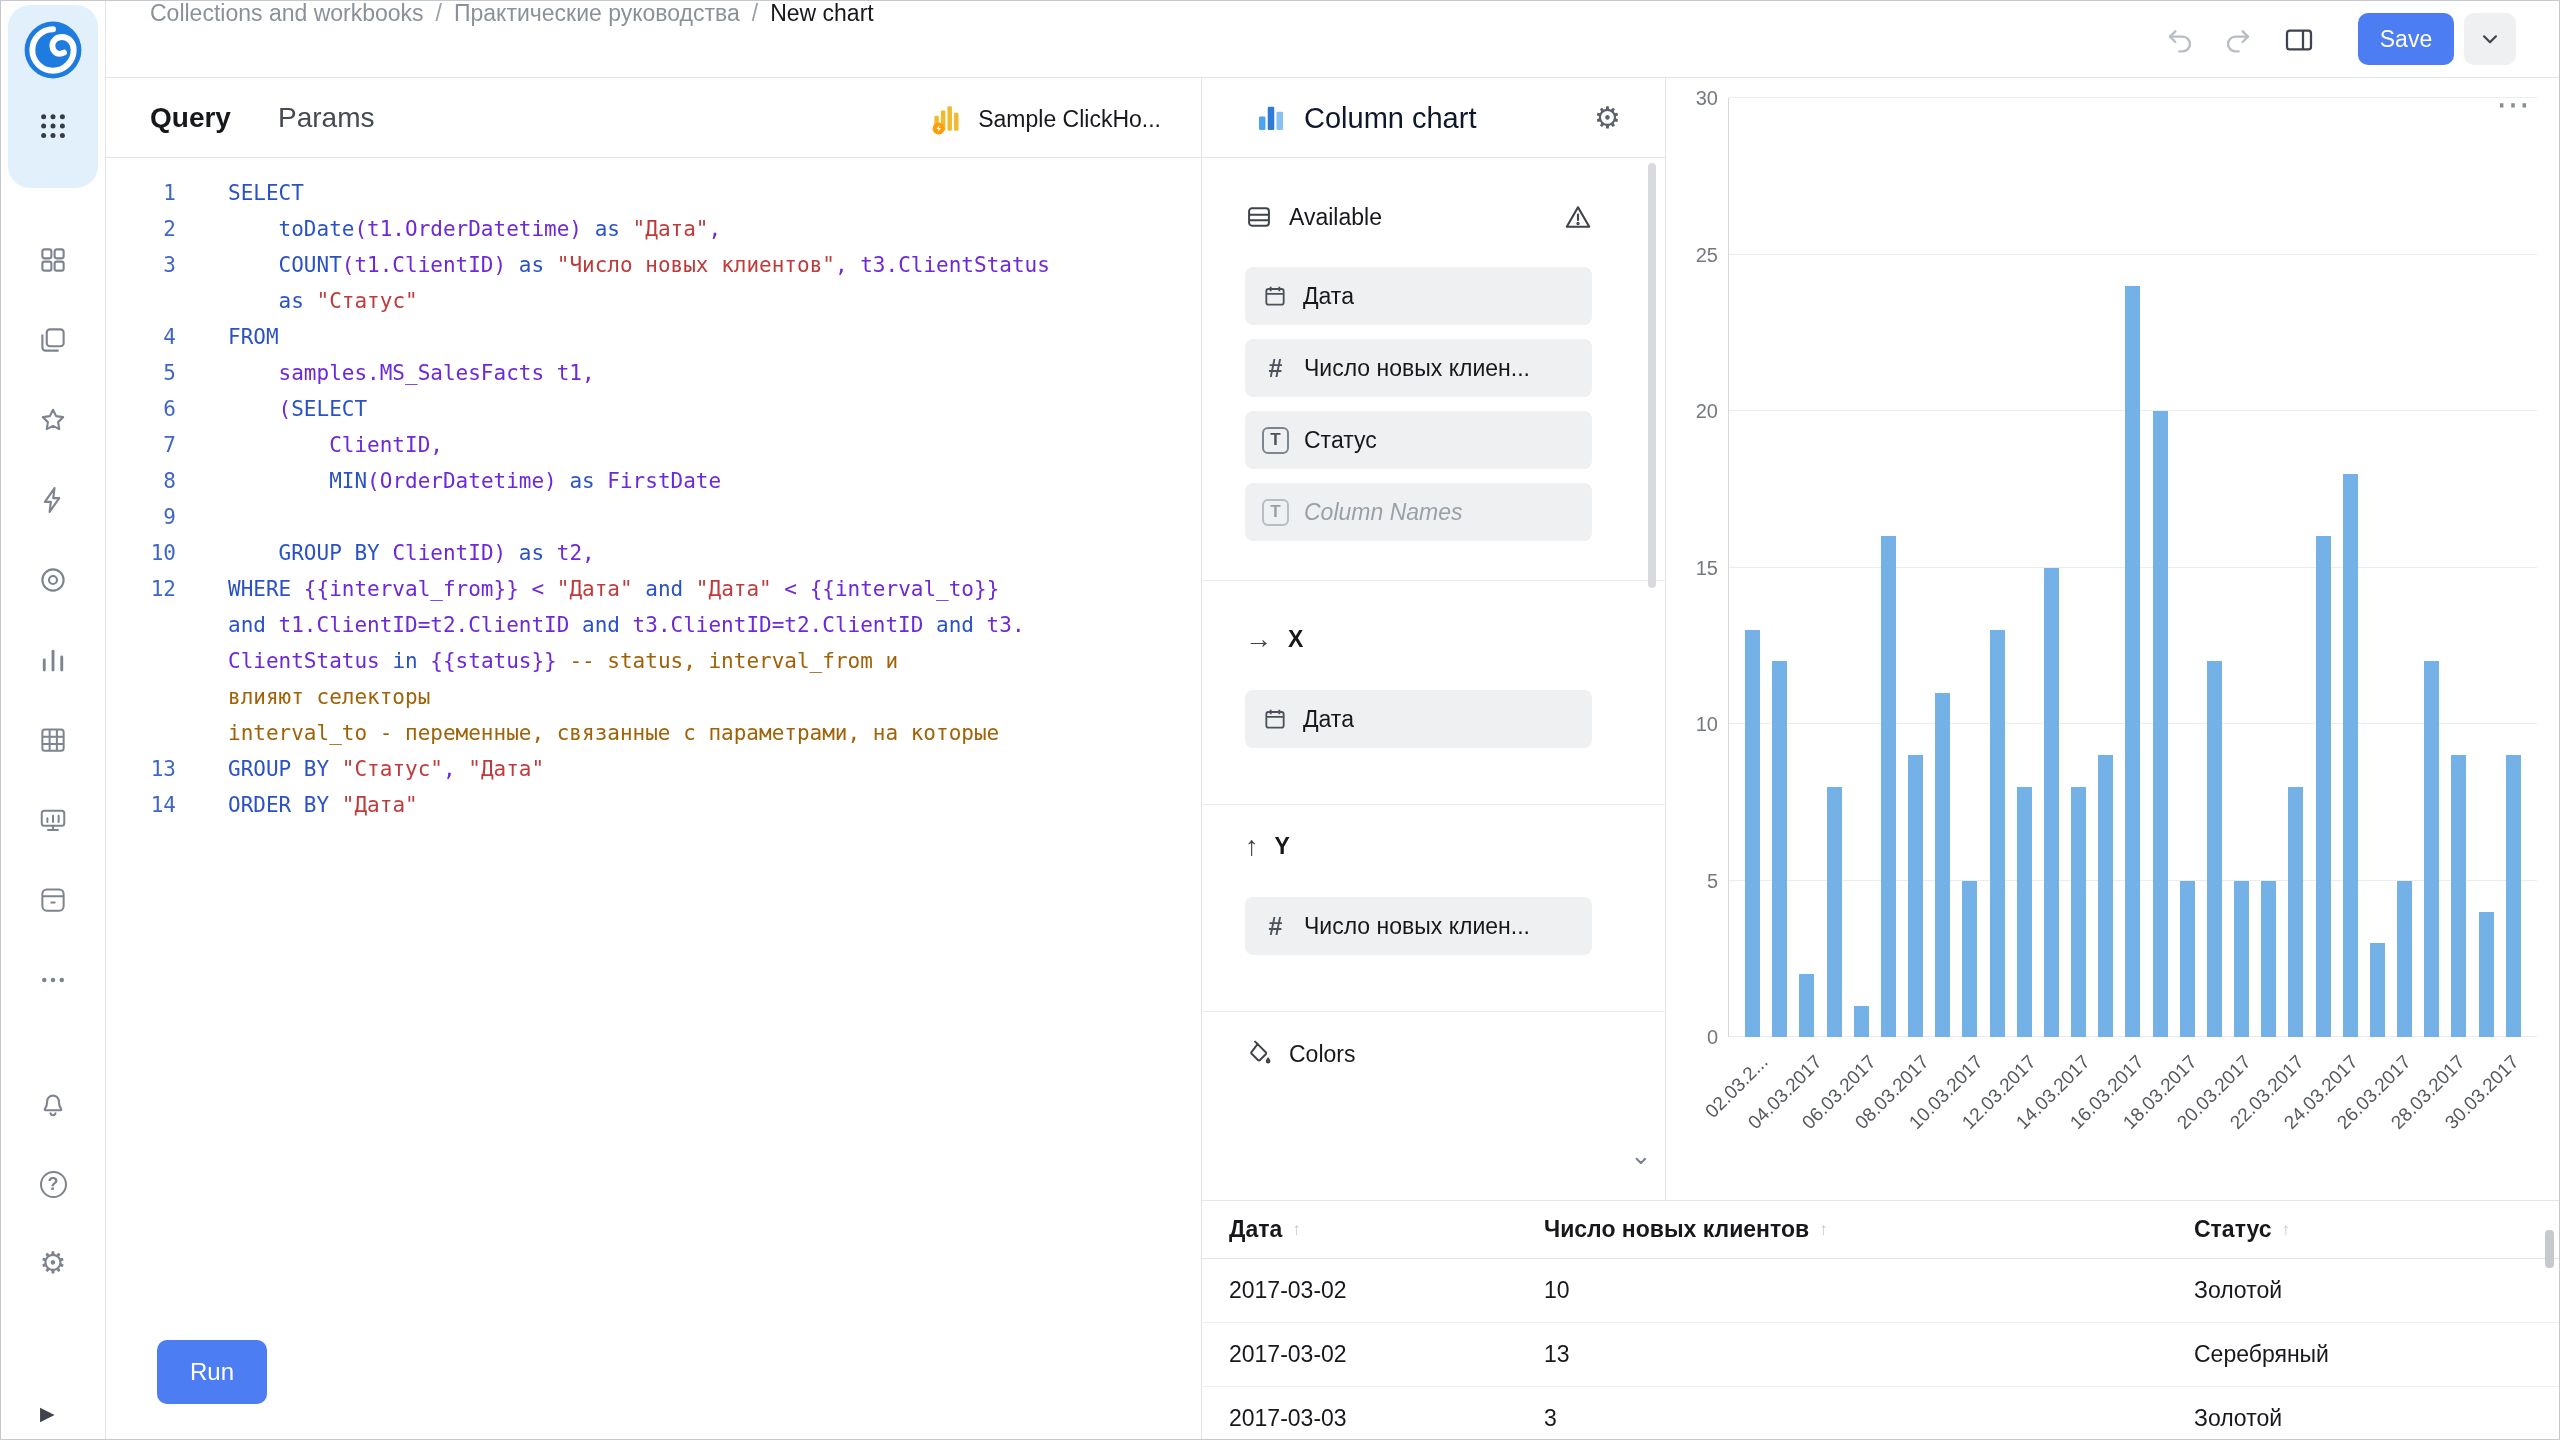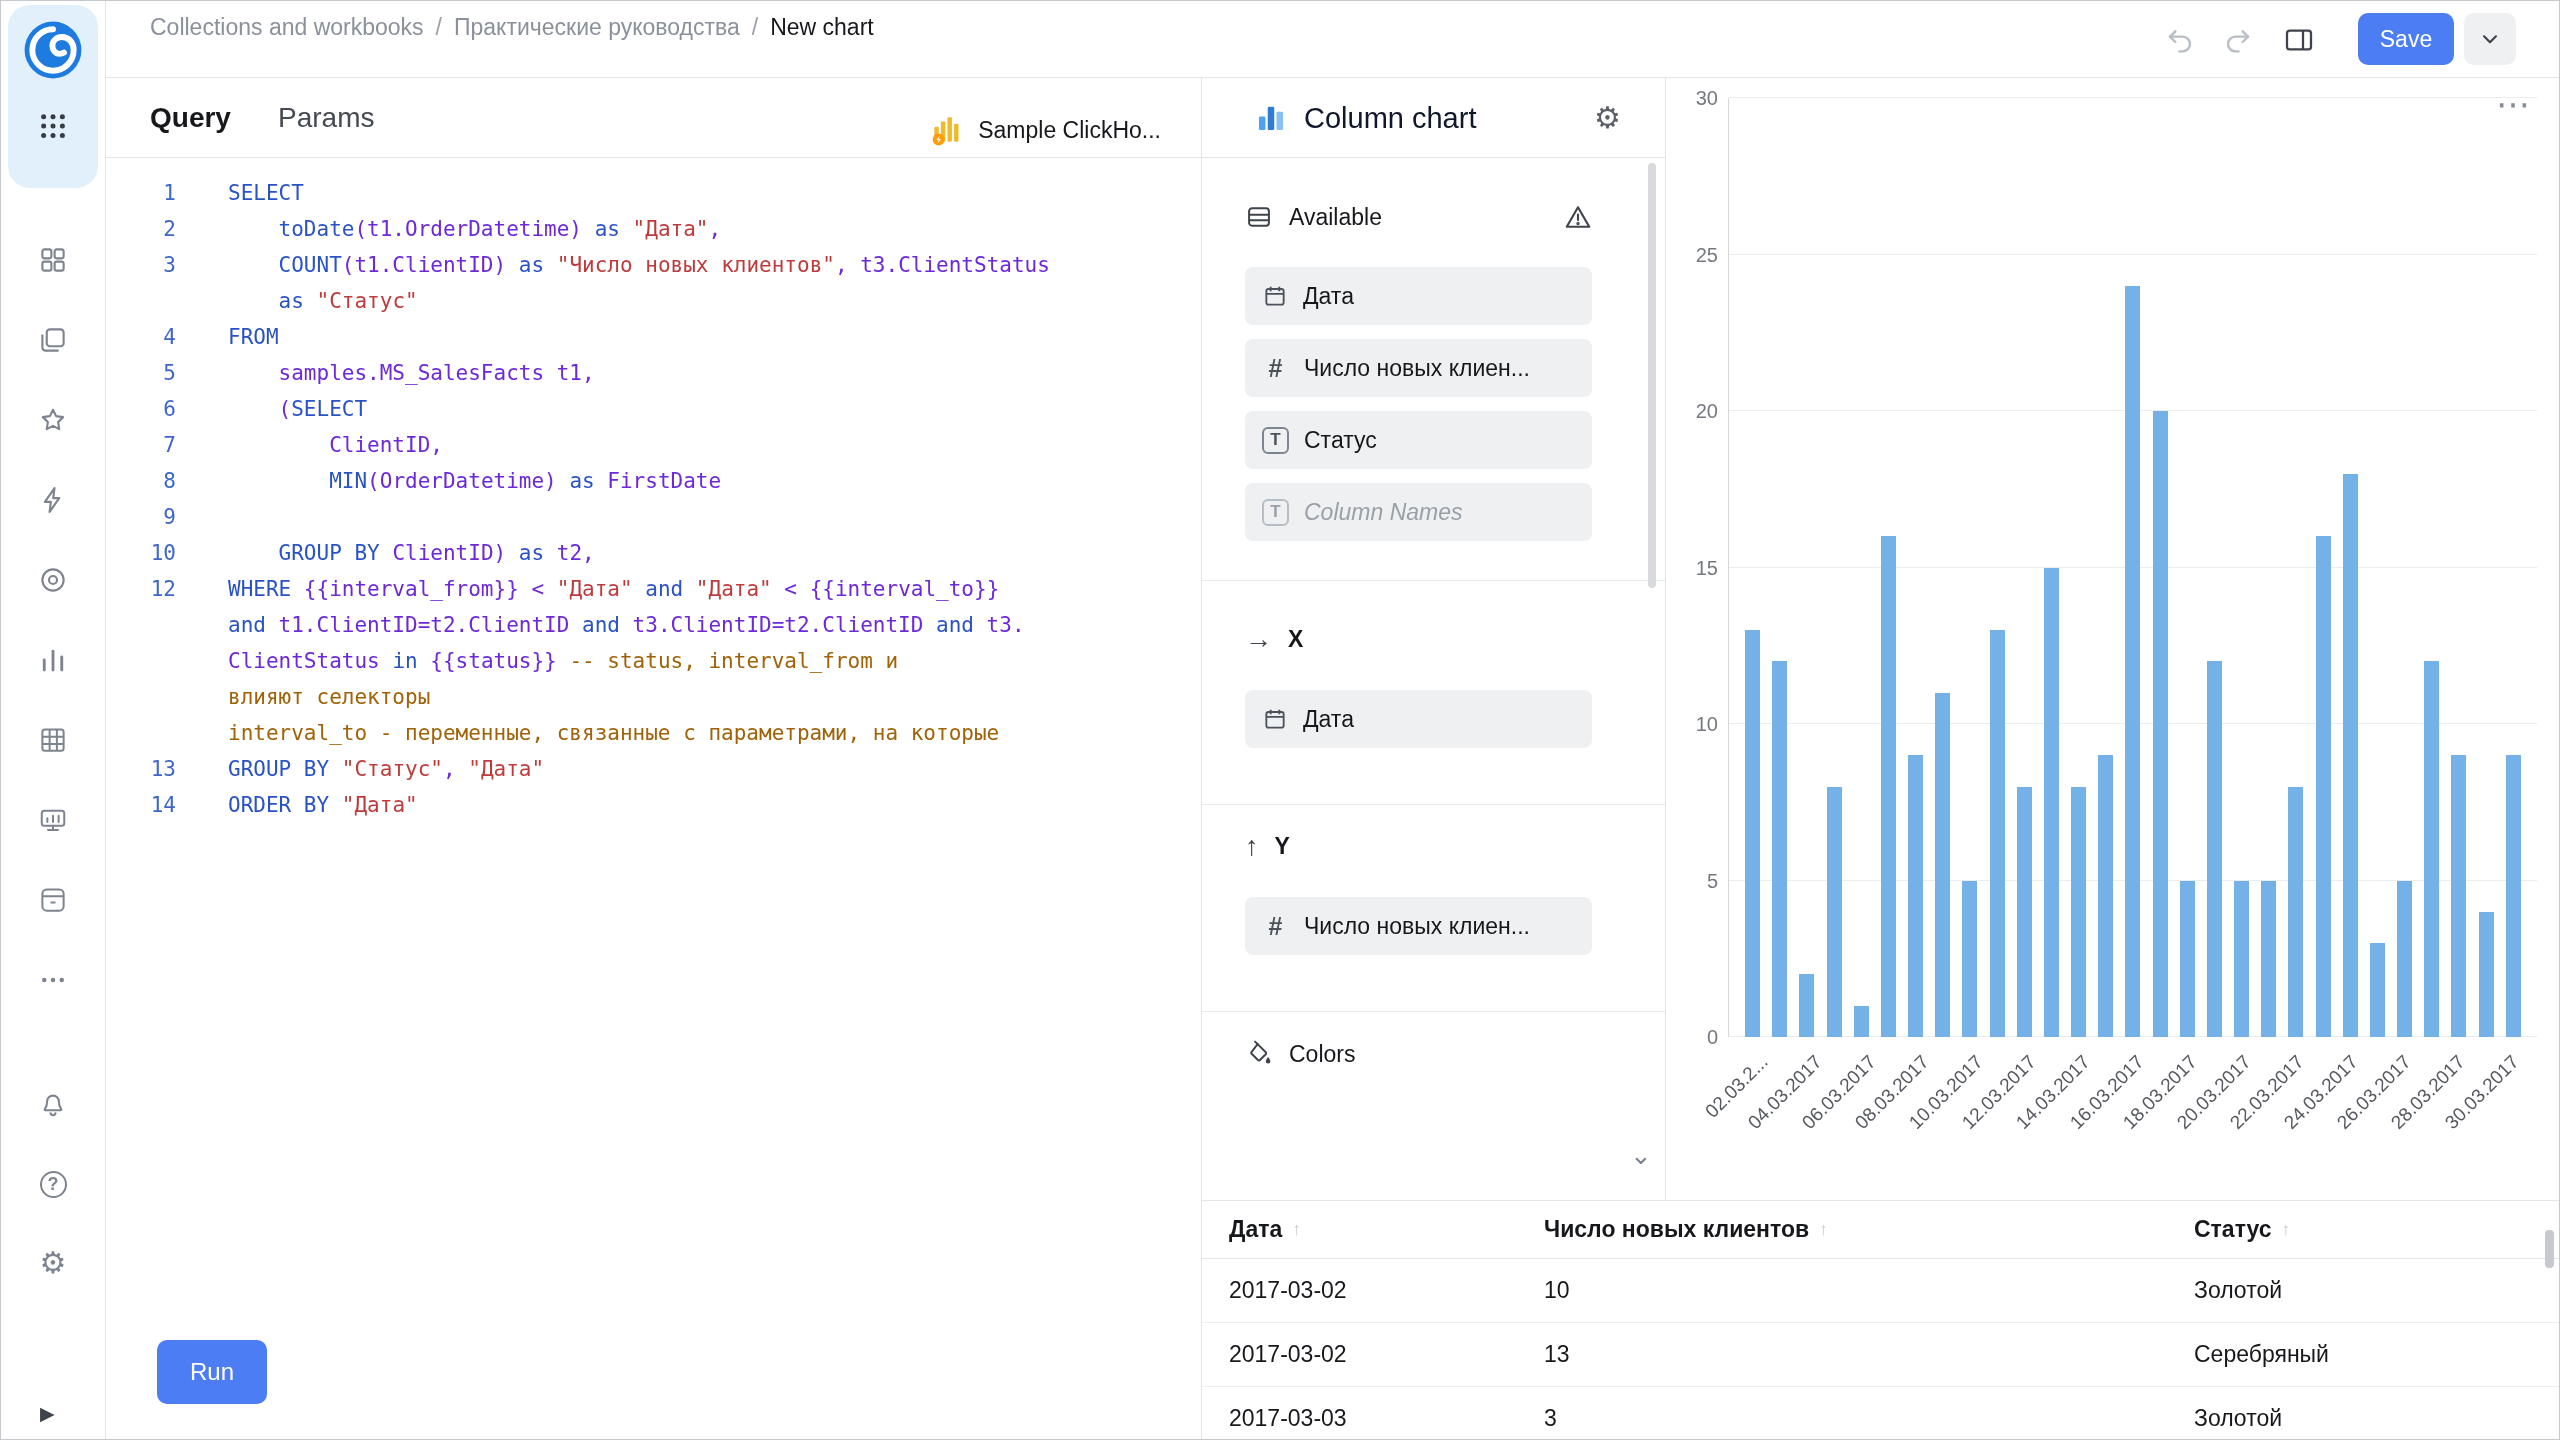--- a/index.html
+++ b/index.html
@@ -18,37 +18,37 @@
   .logo { position:absolute; left:14px; top:14px; width:62px; height:62px; cursor:pointer; }
   .apps-grid { position:absolute; left:30px; top:106px; width:30px; height:30px; color:#363b44; cursor:pointer; }
   .side-ic { position:absolute; left:29px; width:48px; height:48px; display:flex; align-items:center; justify-content:center; color:#7e848f; cursor:pointer; }
   .side-ic svg { width:30px; height:30px; }
   .glyph-ic { font-size:30px; line-height:1; color:#7e848f; }
   .ring { width:27px; height:27px; border:2px solid #7e848f; border-radius:50%; display:flex; align-items:center; justify-content:center; font-size:18px; font-weight:bold; color:#7e848f; }
   .collapse { position:absolute; left:40px; top:1402px; font-size:19px; color:#3f434b; cursor:pointer; }
 
   
   .header { position:absolute; left:106px; top:0; right:0; height:78px; border-bottom:1px solid #e3e6e9; background:#fff; }
-  .breadcrumb { position:absolute; left:44px; top:0; height:54px; display:flex; align-items:center; gap:12px; font-size:23px; }
+  .breadcrumb { position:absolute; left:44px; top:0; height:54px; display:flex; align-items:flex-start; gap:12px; font-size:23px; }
   .bc-link { color:#8b919b; cursor:pointer; }
   .bc-sep { color:#9aa0a8; }
   .bc-current { color:#17181c; }
   .hdr-ic { position:absolute; top:24px; width:32px; height:32px; cursor:pointer; }
   .hdr-ic svg { width:32px; height:32px; }
   .btn-primary { position:absolute; border:none; border-radius:10px; background:#4C7DF3; color:#fff; font-size:23px; font-family:"Liberation Sans",sans-serif; cursor:pointer; }
   .save-btn { left:2252px; top:13px; width:96px; height:52px; }
   .save-menu { position:absolute; left:2358px; top:13px; width:52px; height:52px; border-radius:10px; background:#eef0f2; display:flex; align-items:center; justify-content:center; color:#3f434b; cursor:pointer; }
 
   
   .query-panel { position:absolute; left:106px; top:78px; width:1096px; bottom:0; border-right:1px solid #e3e6e9; background:#fff; }
   .tabs-row { position:absolute; left:0; right:0; top:0; height:80px; border-bottom:1px solid #e3e6e9; }
   .tab { position:absolute; top:0; height:80px; display:flex; align-items:center; font-size:28px; cursor:pointer; }
   .tab-query { left:44px; color:#17181c; font-weight:bold; }
   .tab-params { left:172px; color:#454a53; }
-  .connection { position:absolute; right:40px; top:12px; height:80px; display:flex; align-items:center; gap:14px; cursor:pointer; }
+  .connection { position:absolute; right:40px; top:1px; height:80px; display:flex; align-items:center; gap:14px; cursor:pointer; }
   .connection .name { font-size:23px; color:#17181c; }
   .code-area { position:absolute; left:0; right:2px; top:81px; bottom:120px; padding-top:16px; font-family:"DejaVu Sans Mono","Liberation Mono",monospace; font-size:21px; line-height:36px; overflow:hidden; cursor:text; }
   .cl { display:flex; }
   .cl .num { width:70px; flex:0 0 70px; text-align:right; color:#3e66c9; user-select:none; }
   .cl .src { white-space:pre; padding-left:52px; color:#1d2129; }
   .kw { color:#2a52c7; }
   .str { color:#bf3a3a; }
   .cmt { color:#a16207; }
   .tx { color:#6d28d9; }
   .run-btn { left:51px; bottom:36px; width:110px; height:64px; font-size:24px; }

